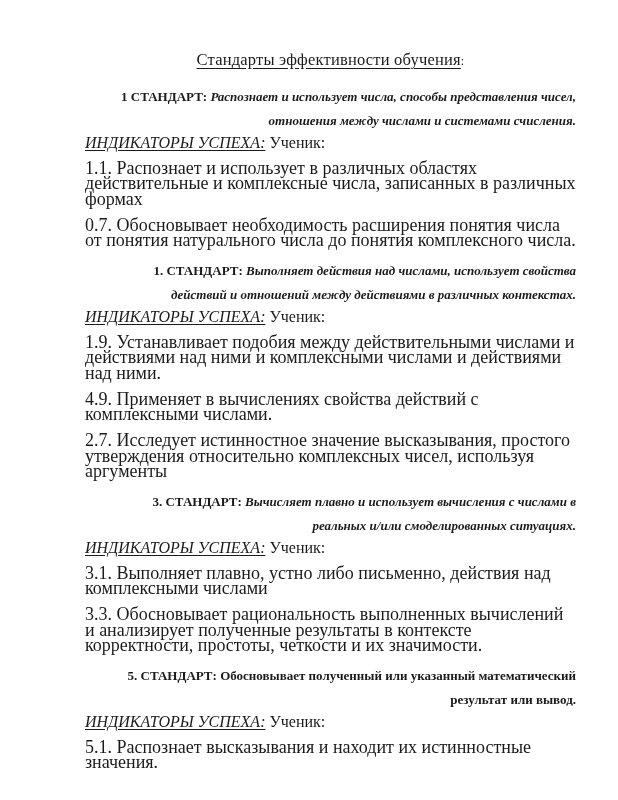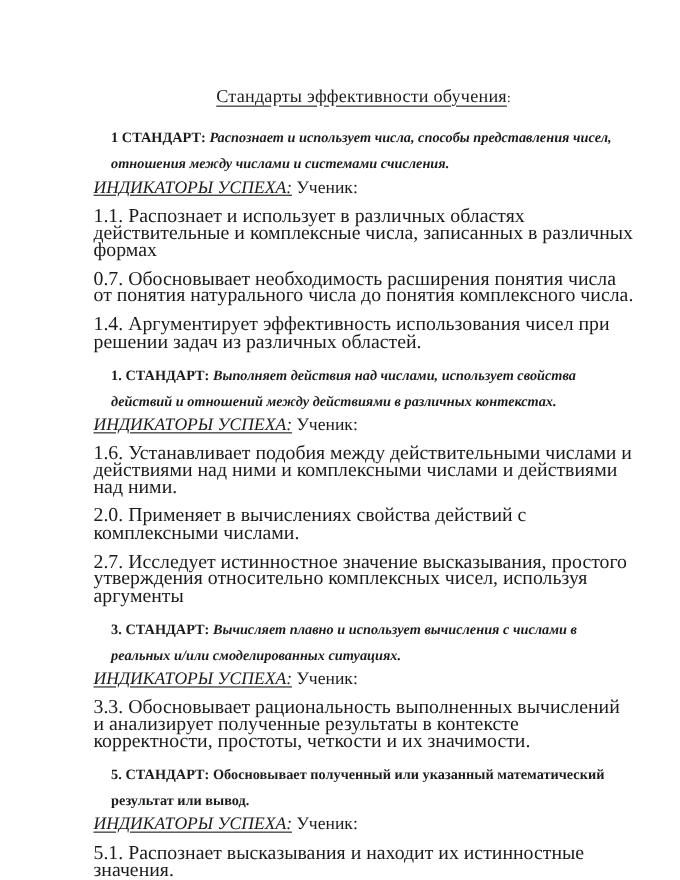--- a/index.html
+++ b/index.html
@@ -11,21 +11,21 @@
     width: 618px;
     height: 800px;
     font-family: "Liberation Serif", serif;
     color: #1b1b1b;
     overflow: hidden;
   }
   .page {
     box-sizing: border-box;
     width: 618px;
     height: 800px;
-    padding: 78px 42px 0 85px;
+    padding: 50px 42px 0 85px;
     background: #ffffff;
   }
   .title {
     text-align: center;
     font-size: 16.5px;
     font-weight: normal;
     margin: 0 0 15px 0;
     letter-spacing: 0.2px;
   }
   .title-text {
@@ -33,20 +33,21 @@
     text-underline-offset: 3px;
   }
   .title-colon {
     font-size: 12px;
   }
   .std-heading {
     font-size: 13px;
     line-height: 24px;
     font-weight: bold;
     margin: 3px 0 2px 16px;
+    text-align: right;
   }
   .std-text {
     font-style: italic;
   }
   .std-text.upright {
     font-style: normal;
   }
   .indicators {
     font-size: 16px;
     line-height: 15.5px;
@@ -68,34 +69,34 @@
 
 <div class="page">
 
   <h1 class="title"><span class="title-text">Стандарты эффективности  обучения</span><span class="title-colon">:</span></h1>
 
   <section>
     <p class="std-heading"><span class="std-label">1 СТАНДАРТ:</span> <span class="std-text">Распознает и использует числа, способы представления чисел, отношения между числами и системами счисления.</span></p>
     <p class="indicators"><span class="ind-label">ИНДИКАТОРЫ УСПЕХА:</span> <span>Ученик:</span></p>
     <p class="item">1.1.  Распознает и использует в различных областях действительные и комплексные числа, записанных в различных формах</p>
     <p class="item">0.7.  Обосновывает необходимость расширения понятия числа от понятия натурального числа до понятия комплексного числа.</p>
-    <p class="item">1.4.  Аргументирует эффективность использования чисел при решении задач из различных областей.</p>
   </section>
 
   <section>
     <p class="std-heading"><span class="std-label">1. СТАНДАРТ:</span> <span class="std-text">Выполняет действия над числами, использует свойства действий и отношений между действиями в различных контекстах.</span></p>
     <p class="indicators"><span class="ind-label">ИНДИКАТОРЫ УСПЕХА:</span> <span>Ученик:</span></p>
-    <p class="item">1.6.  Устанавливает подобия между действительными числами и действиями над ними и комплексными числами и действиями над ними.</p>
-    <p class="item">2.0. Применяет в вычислениях свойства действий с комплексными числами.</p>
+    <p class="item">1.9.  Устанавливает подобия между действительными числами и действиями над ними и комплексными числами и действиями над ними.</p>
+    <p class="item">4.9. Применяет в вычислениях свойства действий с комплексными числами.</p>
     <p class="item">2.7. Исследует истинностное значение высказывания, простого утверждения относительно комплексных чисел, используя аргументы</p>
   </section>
 
   <section>
     <p class="std-heading"><span class="std-label">3. СТАНДАРТ:</span> <span class="std-text">Вычисляет плавно и использует вычисления с числами в реальных и/или смоделированных ситуациях.</span></p>
     <p class="indicators"><span class="ind-label">ИНДИКАТОРЫ УСПЕХА:</span> <span>Ученик:</span></p>
+    <p class="item">3.1.  Выполняет плавно, устно либо письменно, действия над комплексными числами</p>
     <p class="item">3.3. Обосновывает рациональность выполненных вычислений и анализирует полученные результаты в контексте корректности, простоты, четкости и их значимости.</p>
   </section>
 
   <section>
     <p class="std-heading"><span class="std-label">5. СТАНДАРТ:</span> <span class="std-text upright">Обосновывает полученный или указанный математический результат или вывод.</span></p>
     <p class="indicators"><span class="ind-label">ИНДИКАТОРЫ УСПЕХА:</span> <span>Ученик:</span></p>
     <p class="item">5.1.  Распознает высказывания и находит их истинностные значения.</p>
   </section>
 
 </div>

